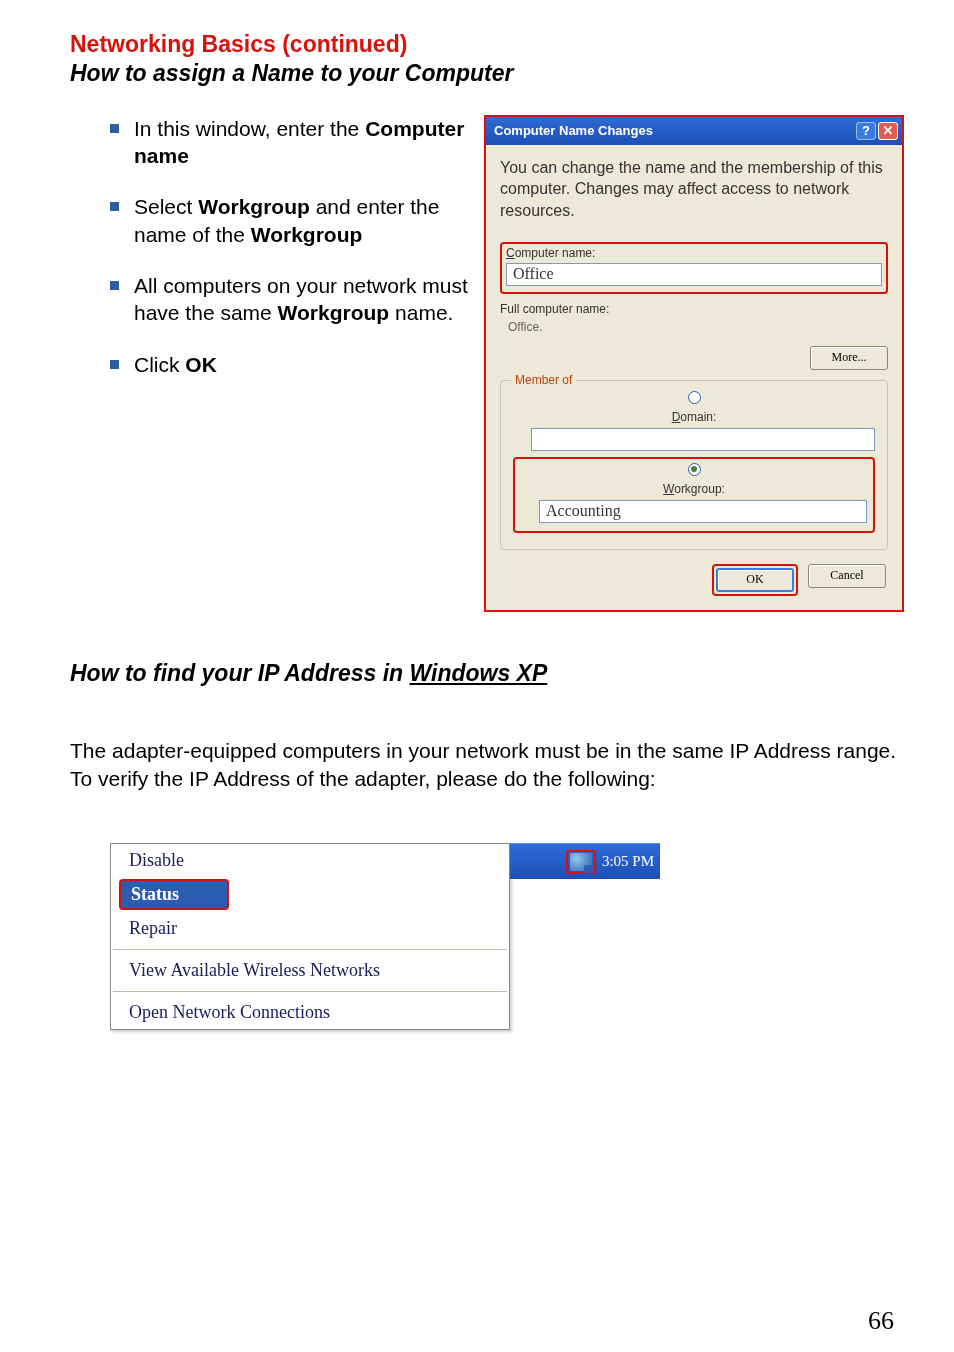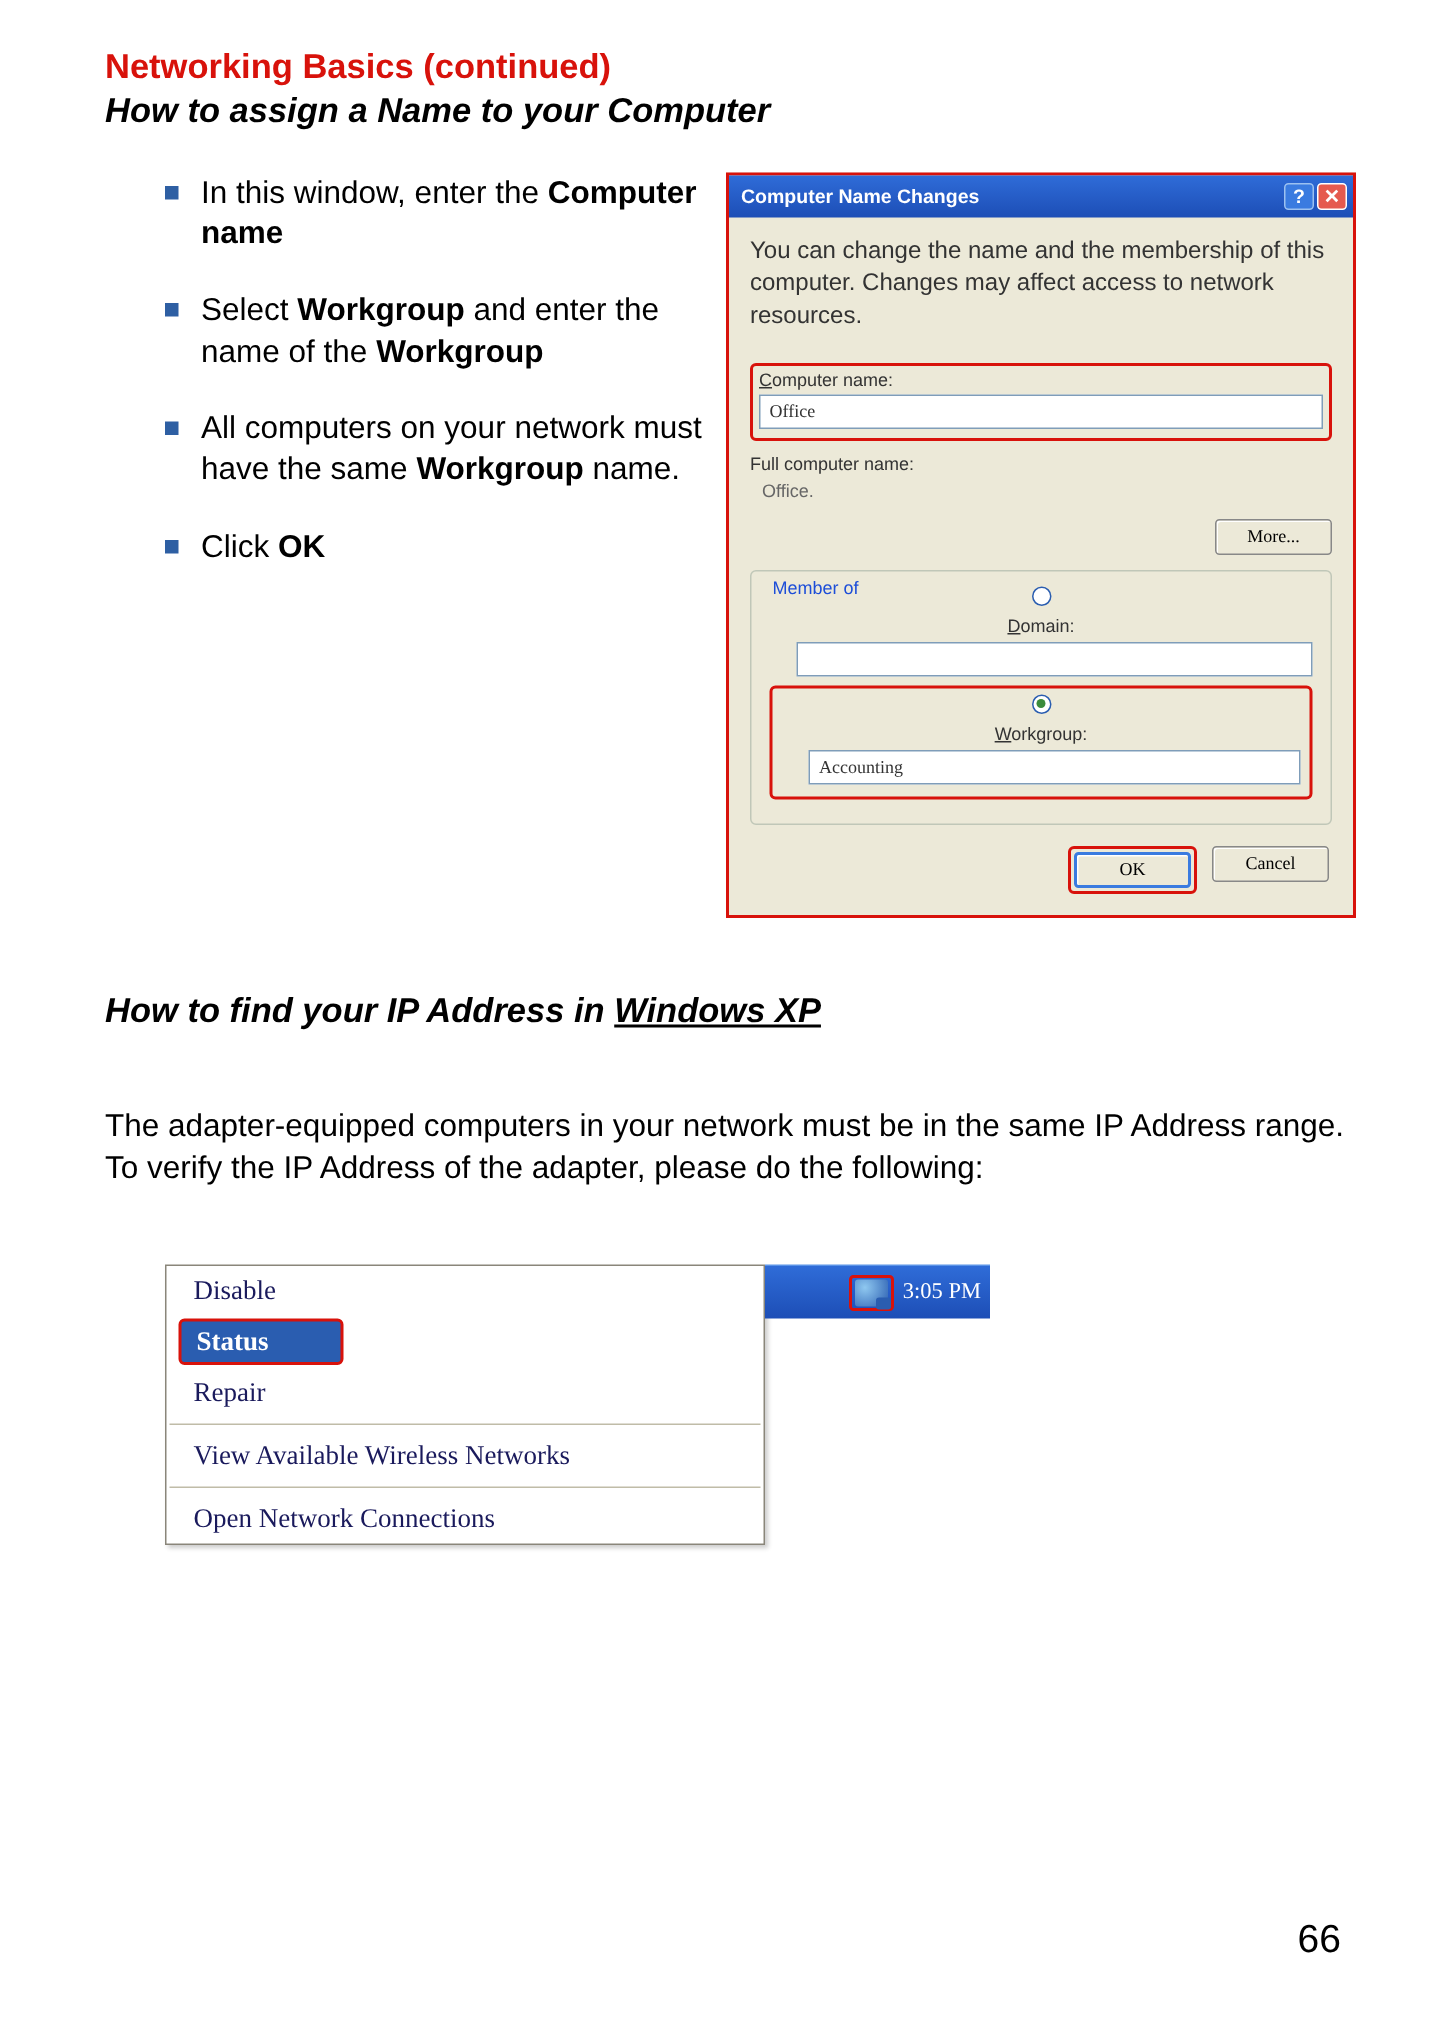--- a/index.html
+++ b/index.html
@@ -64,21 +64,21 @@
   .desc { font-size: 16px; line-height: 1.35; margin-bottom: 20px; }
   .field-label { font-size: 12px; margin-bottom: 3px; }
   .underline-first::first-letter { text-decoration: underline; }
   .txt {
     width: 100%;
     height: 23px;
     border: 1px solid #7f9db9;
     background: #fff;
     padding: 2px 6px;
     font-family: Tahoma;
-    font-size: 12px;
+    font-size: 16px;
     color: #333;
   }
   .red-frame { border: 2px solid #d8120b; border-radius: 4px; padding: 2px 4px 6px; margin-bottom: 6px; }
   .red-frame-inline { border: 2px solid #d8120b; border-radius: 4px; padding: 4px 6px 8px; margin: 6px 0 2px; }
   .full-name { margin: 8px 0 4px; }
   .full-name-val { color: #666; padding-left: 8px; }
   .more-row { display: flex; justify-content: flex-end; margin: 12px 0 10px; }
   .win-btn {
     background: #ece9d8;
     border: 1px solid #888;
@@ -96,23 +96,22 @@
     padding: 10px 12px 14px;
     margin-bottom: 14px;
     position: relative;
   }
   .legend {
     position: absolute;
     top: -8px;
     left: 10px;
     background: #ece9d8;
     padding: 0 4px;
-    color: #1d4ed8;
+    color: #c2410c;
     font-size: 12px;
-    margin-top: 12px;
   }
   .radio-row { display: flex; align-items: center; gap: 6px; margin-bottom: 4px; flex-direction: column; }
   .radio { width: 13px; height: 13px; border-radius: 50%; border: 1px solid #2a5db0; background: #fff; display: inline-flex; align-items: center; justify-content: center; }
   .radio.sel::after { content: ""; width: 6px; height: 6px; border-radius: 50%; background: #3b8b3b; }
   .btn-row { display: flex; justify-content: flex-end; gap: 10px; padding-right: 2px; }
   .ok-frame { border: 2px solid #d8120b; border-radius: 4px; padding: 2px;}
   .ok-frame .win-btn { border: 2px solid #3a7be0; }
   .section2-title {
     font-style: italic;
     font-weight: bold;
@@ -171,21 +170,21 @@
     justify-content: flex-end;
     color: #fff;
     font-family: Tahoma;
     font-size: 15px;
     padding-right: 6px;
     gap: 6px;
   }
   .tray-icon-frame { border: 2px solid #d8120b; border-radius:3px; padding:1px 2px; display:flex; align-items:center; }
   .net-icon { width:22px; height:18px; background: radial-gradient(circle at 30% 30%, #8fc8f0, #2a5db0); border-radius:2px; position:relative; }
   .net-icon::after{content:""; position:absolute; right:-2px; bottom:-2px; width:10px; height:8px; background:#2a5db0; border-radius:2px;}
-  .page-num { position: absolute; bottom: 44px; right: 60px; font-size: 26px; }
+  .page-num { position: absolute; bottom: 16px; right: 60px; font-size: 26px; font-family: Liberation Serif, serif; }
 </style>
 </head>
 <body>
 
 <div class="heading-red">Networking Basics   (continued)</div>
 <div class="heading-sub">How to assign a Name to your Computer</div>
 
 <div class="top-section">
   <div class="left-col">
     <ul>

